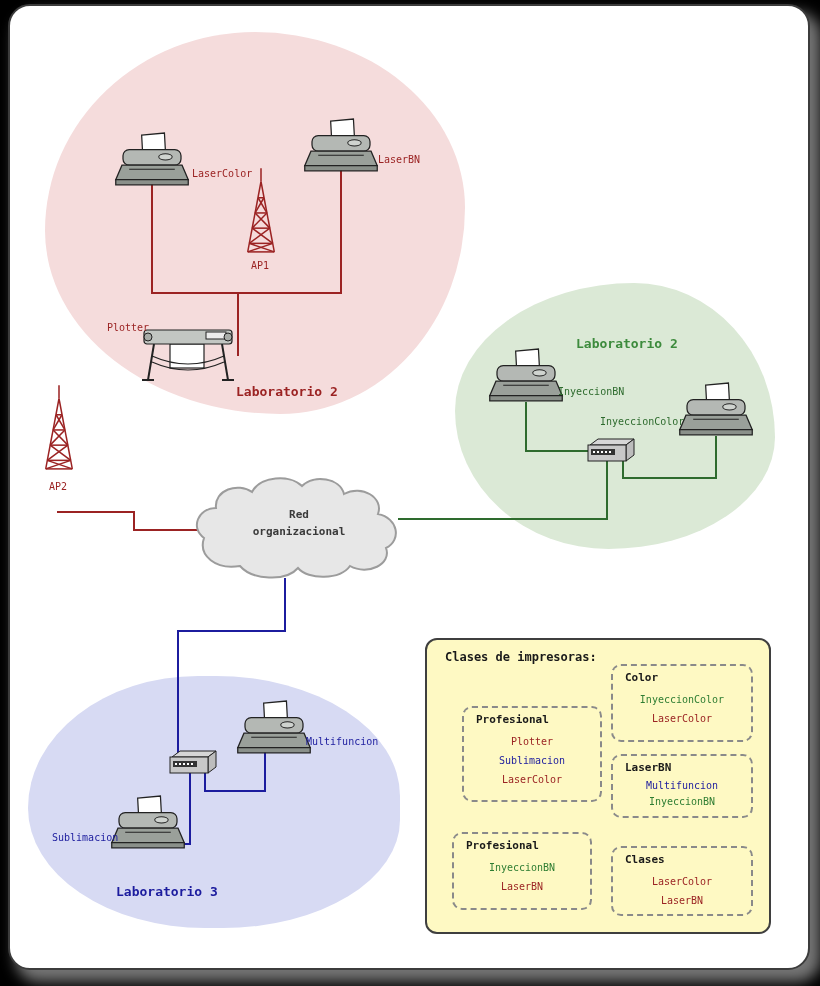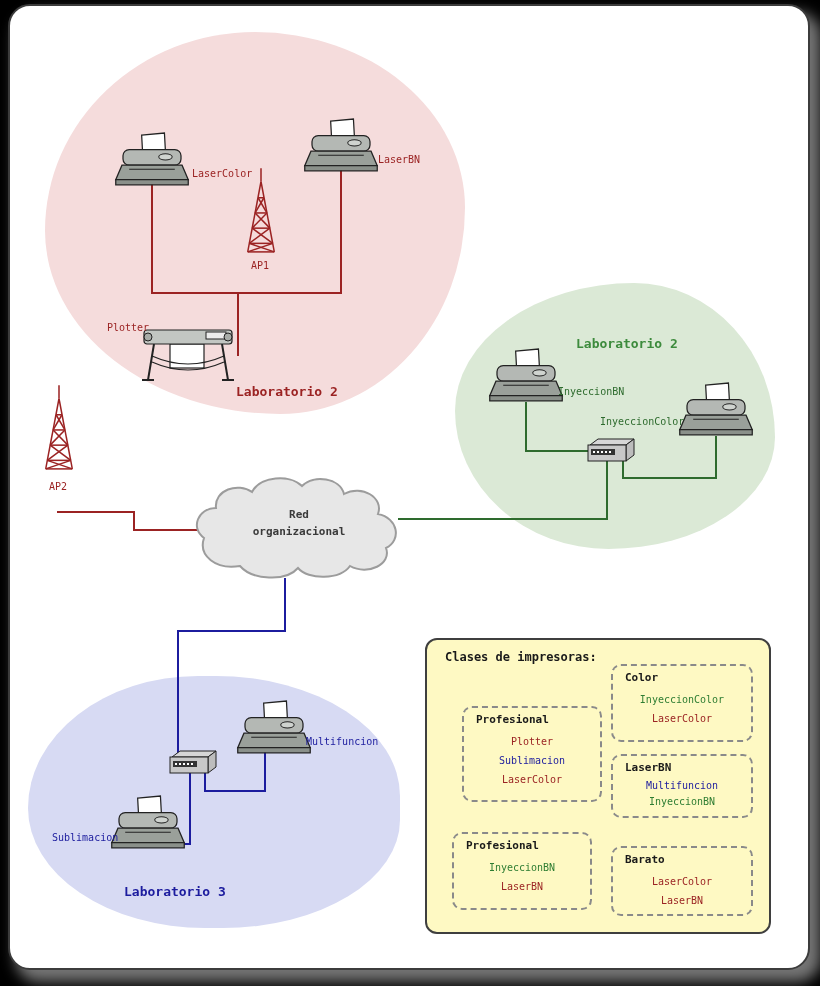--- a/index.html
+++ b/index.html
@@ -195,21 +195,21 @@
   <div class="lab-title red" style="left:236px;top:384px">Laboratorio 2</div>
 
   <div class="lab-title green" style="left:576px;top:336px">Laboratorio 2</div>
   <div class="lbl green" style="left:558px;top:386px">InyeccionBN</div>
   <div class="lbl green" style="left:600px;top:416px">InyeccionColor</div>
 
   <div class="lbl red" style="left:49px;top:481px">AP2</div>
 
   <div class="lbl blue" style="left:306px;top:736px">Multifuncion</div>
   <div class="lbl blue" style="left:52px;top:832px">Sublimacion</div>
-  <div class="lab-title blue" style="left:124px;top:884px">Laboratorio 3</div>
+  <div class="lab-title blue" style="left:116px;top:884px">Laboratorio 3</div>
 
   <div class="legend">
     <div class="legend-title">Clases de impresoras:</div>
 
     <div class="lgroup" style="left:35px;top:66px;width:140px;height:96px">
       <div class="lgroup-title">Profesional</div>
       <div class="lgroup-items">
         <div class="litem c-red">Plotter</div>
         <div class="litem c-blue">Sublimacion</div>
         <div class="litem c-red">LaserColor</div>
@@ -234,20 +234,20 @@
 
     <div class="lgroup" style="left:25px;top:192px;width:140px;height:78px">
       <div class="lgroup-title">Profesional</div>
       <div class="lgroup-items">
         <div class="litem c-green">InyeccionBN</div>
         <div class="litem c-red">LaserBN</div>
       </div>
     </div>
 
     <div class="lgroup" style="left:184px;top:206px;width:142px;height:70px">
-      <div class="lgroup-title">Barato</div>
+      <div class="lgroup-title">Clases</div>
       <div class="lgroup-items">
         <div class="litem c-red">LaserColor</div>
         <div class="litem c-red">LaserBN</div>
       </div>
     </div>
   </div>
 </div>
 
 </body></html>

